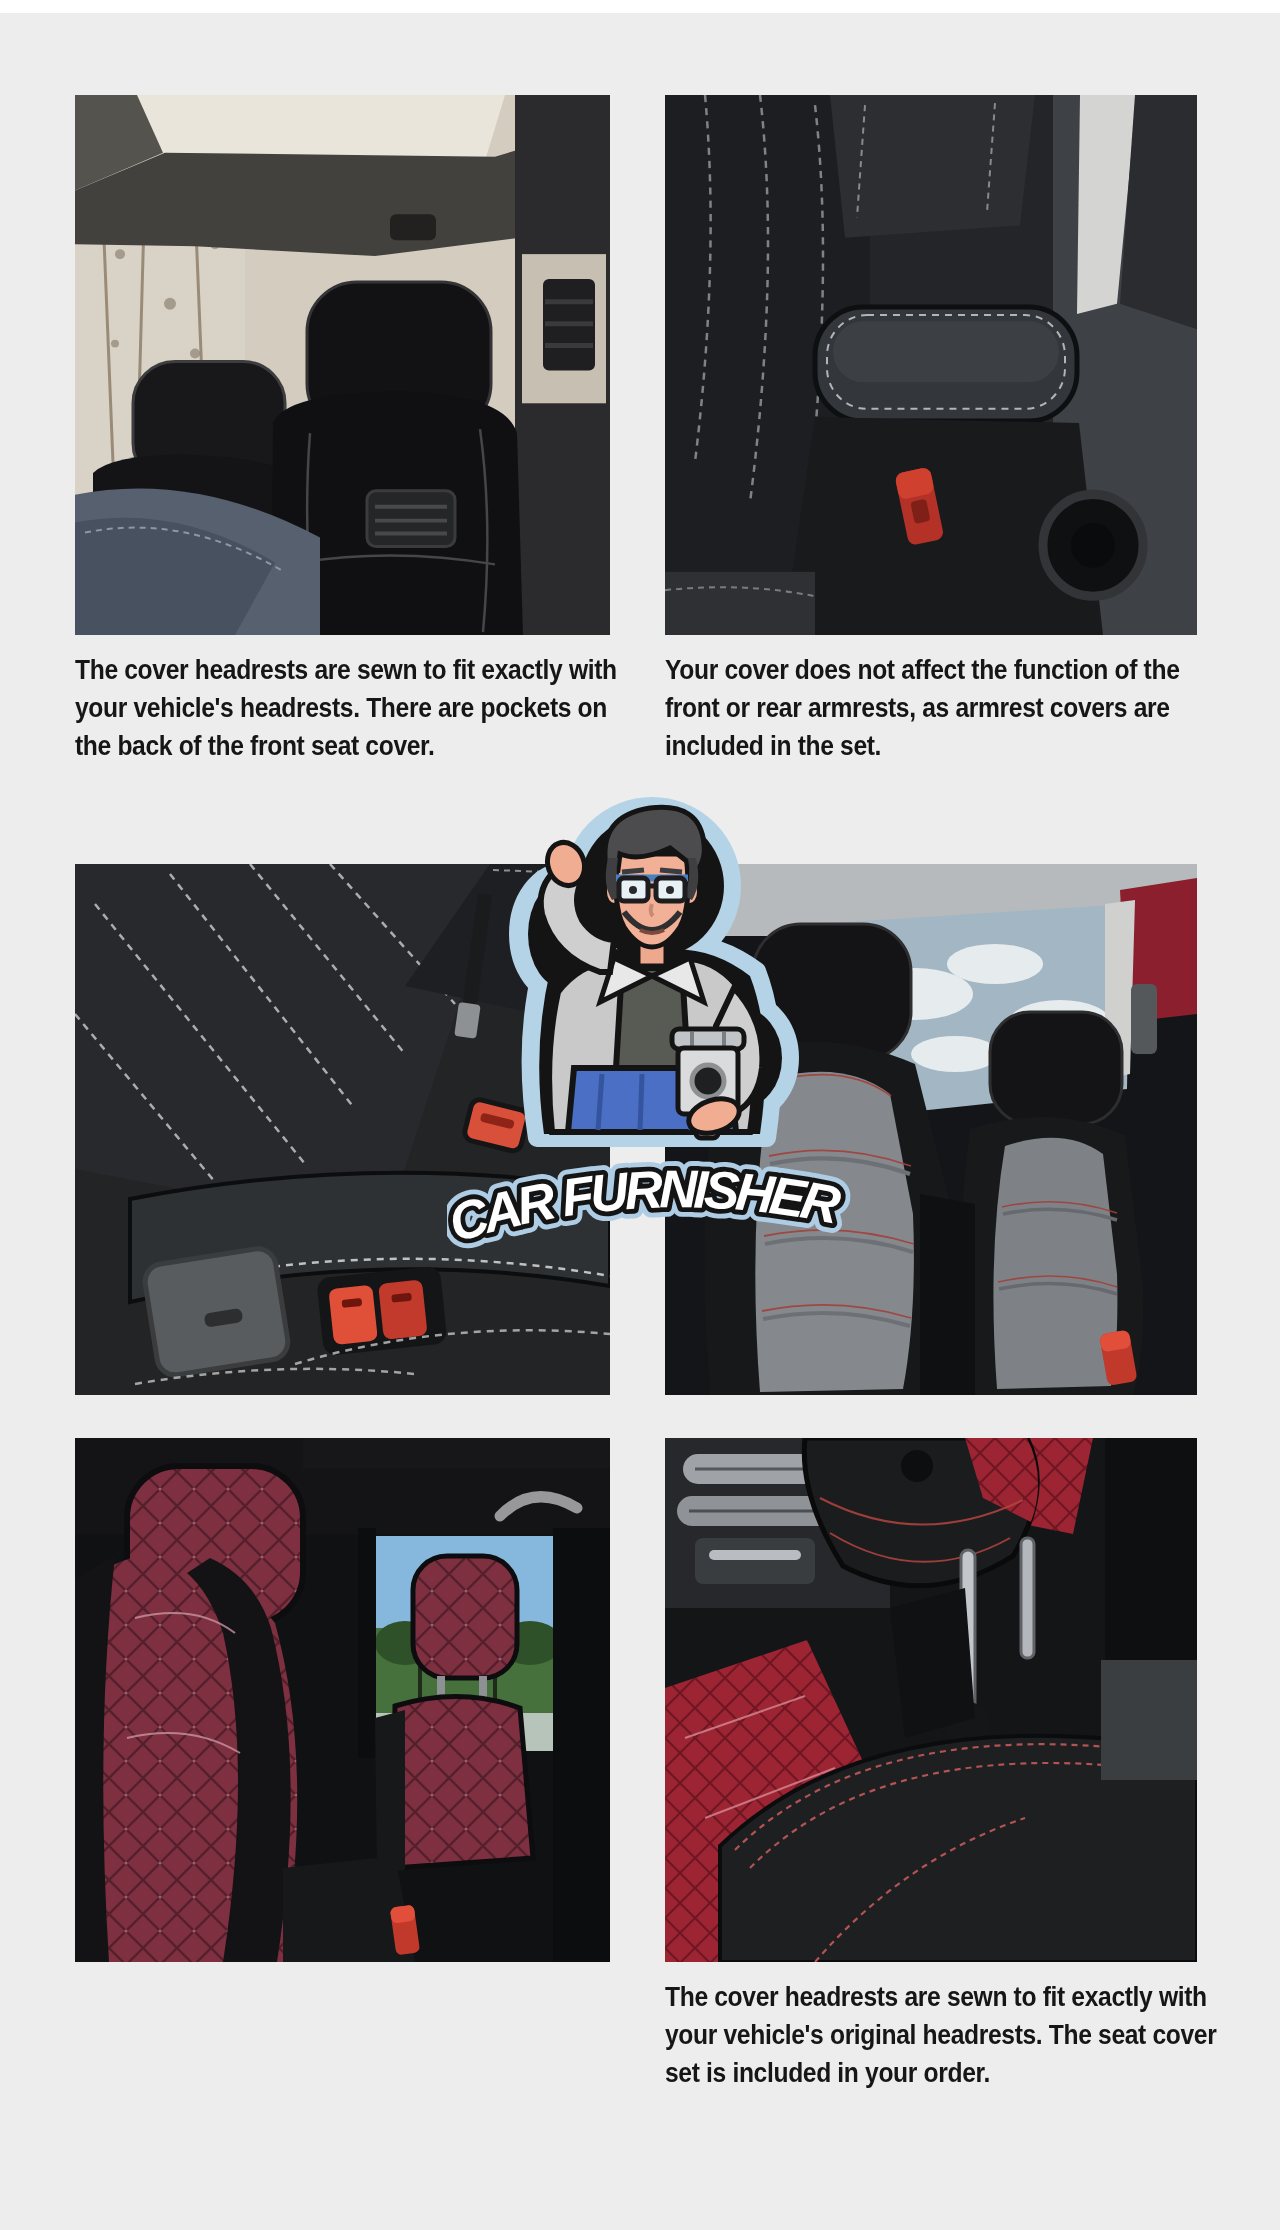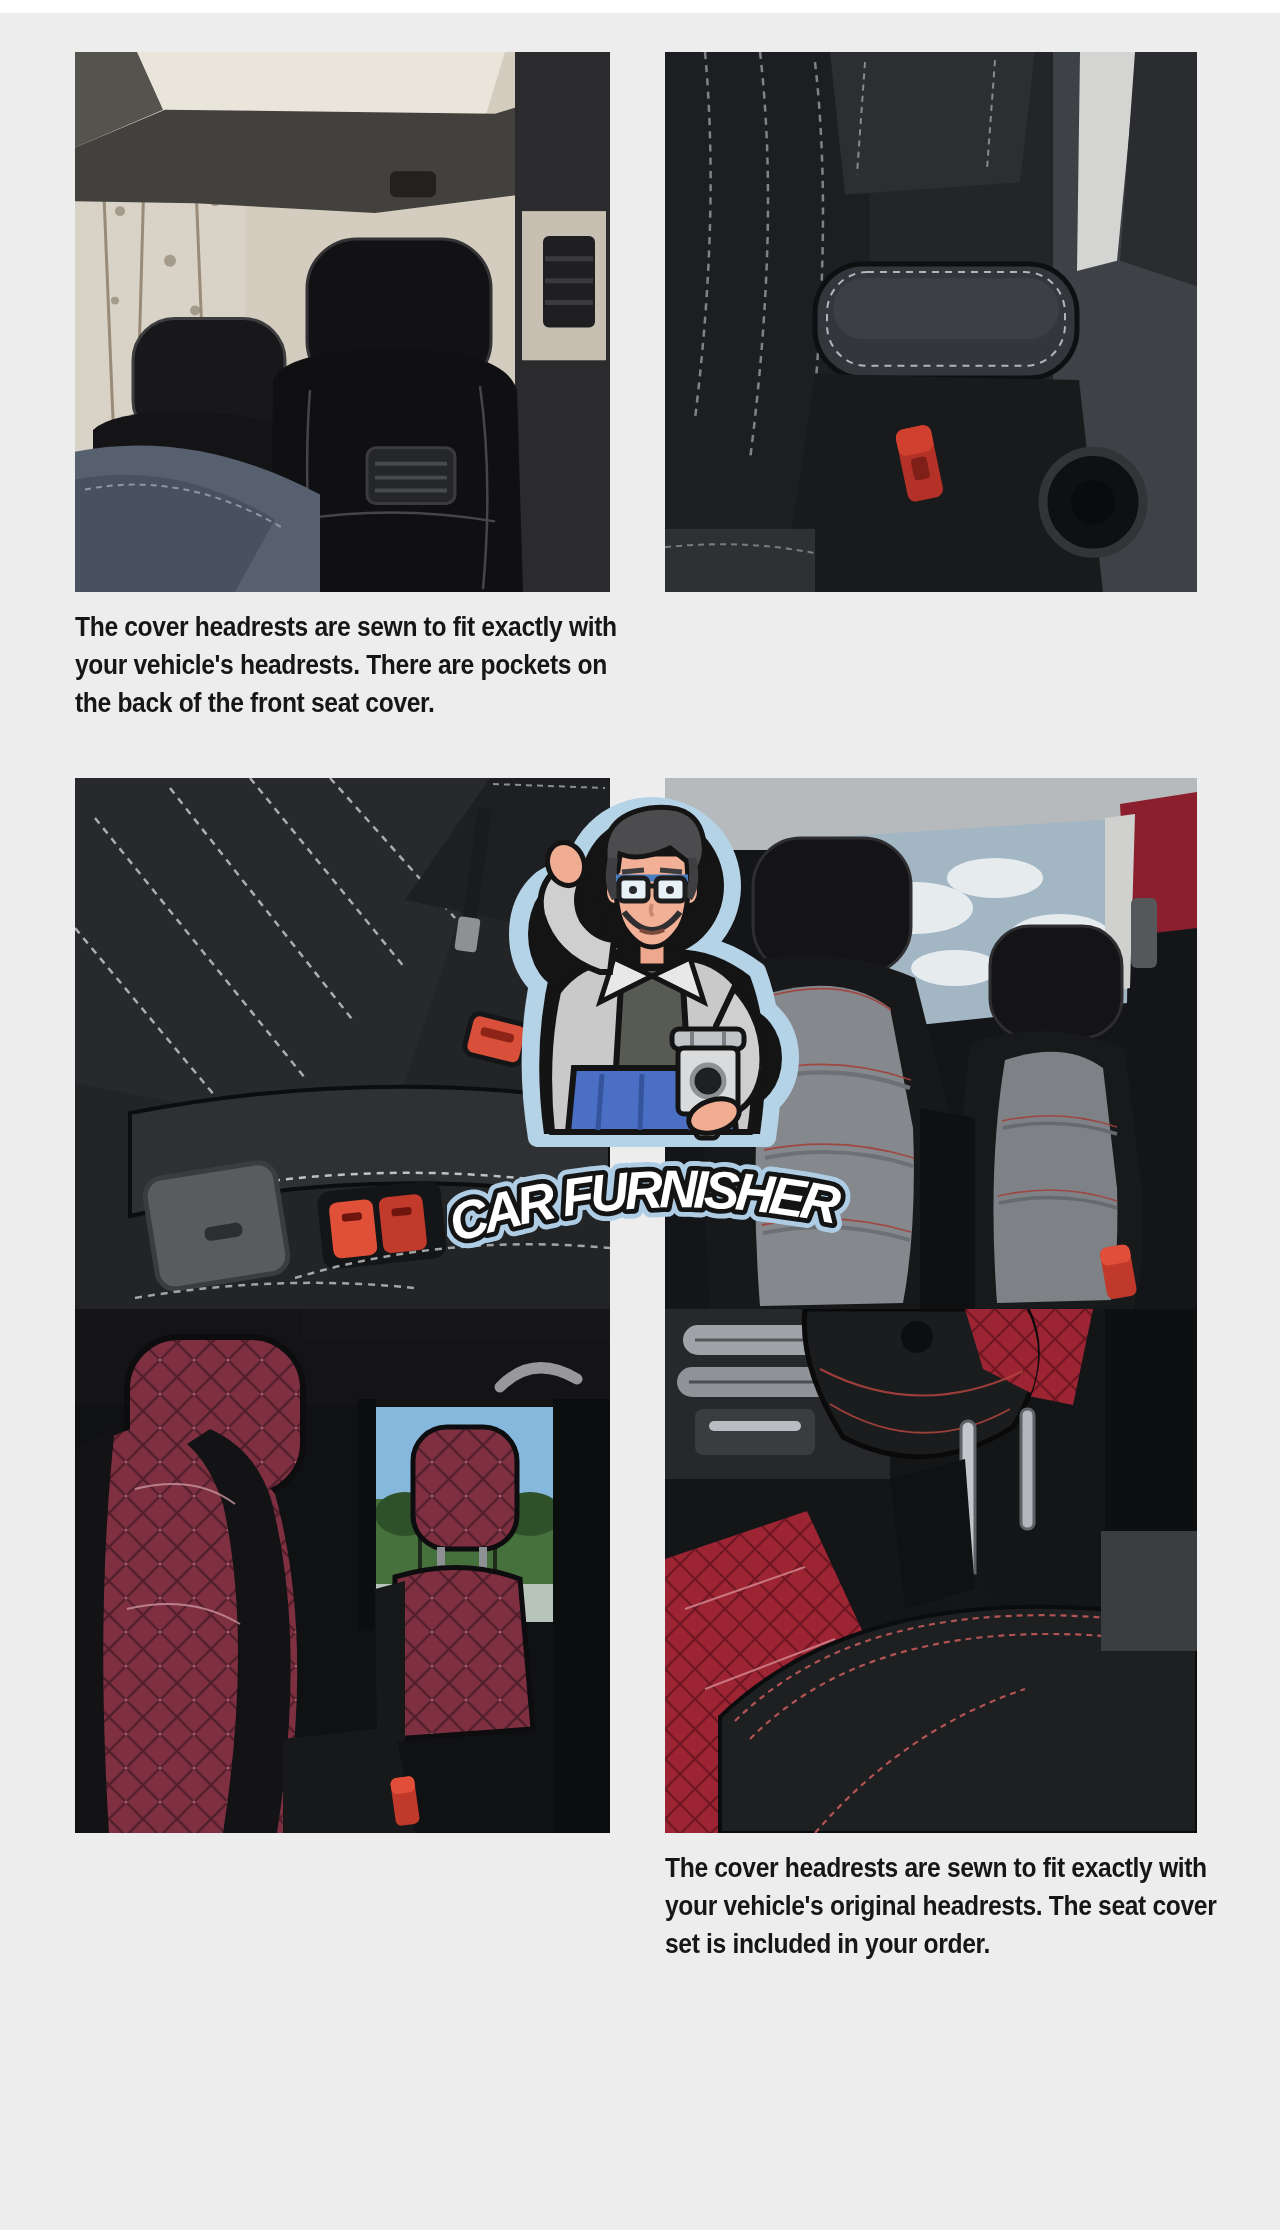--- a/index.html
+++ b/index.html
@@ -1,20 +1,20 @@
 <!DOCTYPE html>
 <html><head>
 <meta charset="utf-8">
 <style>
   html,body{margin:0;padding:0;}
   body{background:#cfcfcf;font-family:"Liberation Sans",sans-serif;}
   .page{position:relative;width:1280px;height:2230px;margin:0 auto;background:#ededed;overflow:hidden;}
   .top-bar{height:13px;background:#ffffff;}
   .grid{display:grid;grid-template-columns:535px 532px;column-gap:55px;padding:39px 83px 0 75px;}
-  .cell{display:flex;flex-direction:column;}
+  .cell{display:flex;flex-direction:column;margin-top:43px;}
   .photo{display:block;width:100%;background:#222;}
   .photo.row1{height:540px;}
   .photo.row2{height:531px;}
   .photo.row3{height:524px;}
   .caption{margin-top:16px;margin-bottom:56px;color:#161616;}
   .caption .line{font-weight:700;font-size:28px;line-height:38px;white-space:nowrap;letter-spacing:-0.4px;transform:scaleX(0.88);transform-origin:left center;}
   .logo-overlay{position:absolute;left:447px;top:786px;width:410px;height:472px;pointer-events:none;}
   .logo-overlay svg{display:block;}
   .mascot-svg{margin:0 auto;}
   .logo-text-svg{margin-top:-14px;}
@@ -111,20 +111,25 @@
         <g transform="rotate(-12 253 402)">
           <rect x="236" y="368" width="36" height="72" rx="8" fill="#b33127"></rect>
           <rect x="236" y="368" width="36" height="26" rx="8" fill="#d0402f"></rect>
           <rect x="246" y="398" width="16" height="22" rx="4" fill="#7e2018"></rect>
         </g>
         <rect x="0" y="468" width="150" height="62" fill="#2e3033"></rect>
         <g fill="none" stroke="#9a9c9f" stroke-width="2" stroke-dasharray="6 5" opacity="0.7">
           <path d="M0,486 Q80,478 150,492"></path>
         </g>
       </svg>
+      <div class="caption">
+        <div class="line">Your cover does not affect the function of the</div>
+        <div class="line">front or rear armrests, as armrest covers are</div>
+        <div class="line">included in the set.</div>
+      </div>
     </div>
 
     <div class="cell">
       <svg class="photo row2" viewBox="0 0 535 531" preserveAspectRatio="none">
         <rect width="535" height="531" fill="#222426"></rect>
         <path d="M0,0 L430,0 L310,365 L0,305 Z" fill="#27292c"></path>
         <g fill="none" stroke="#b9bbbd" stroke-width="2.5" stroke-dasharray="7 6" opacity="0.9">
           <path d="M20,40 L230,300"></path>
           <path d="M95,10 L280,245"></path>
           <path d="M175,0 L330,190"></path>

